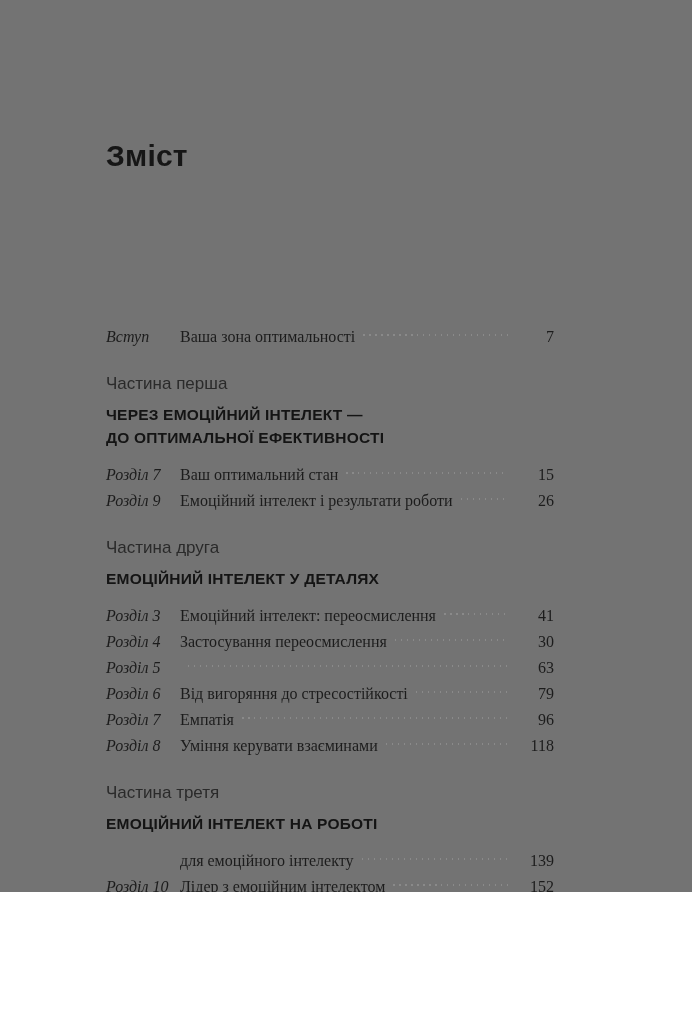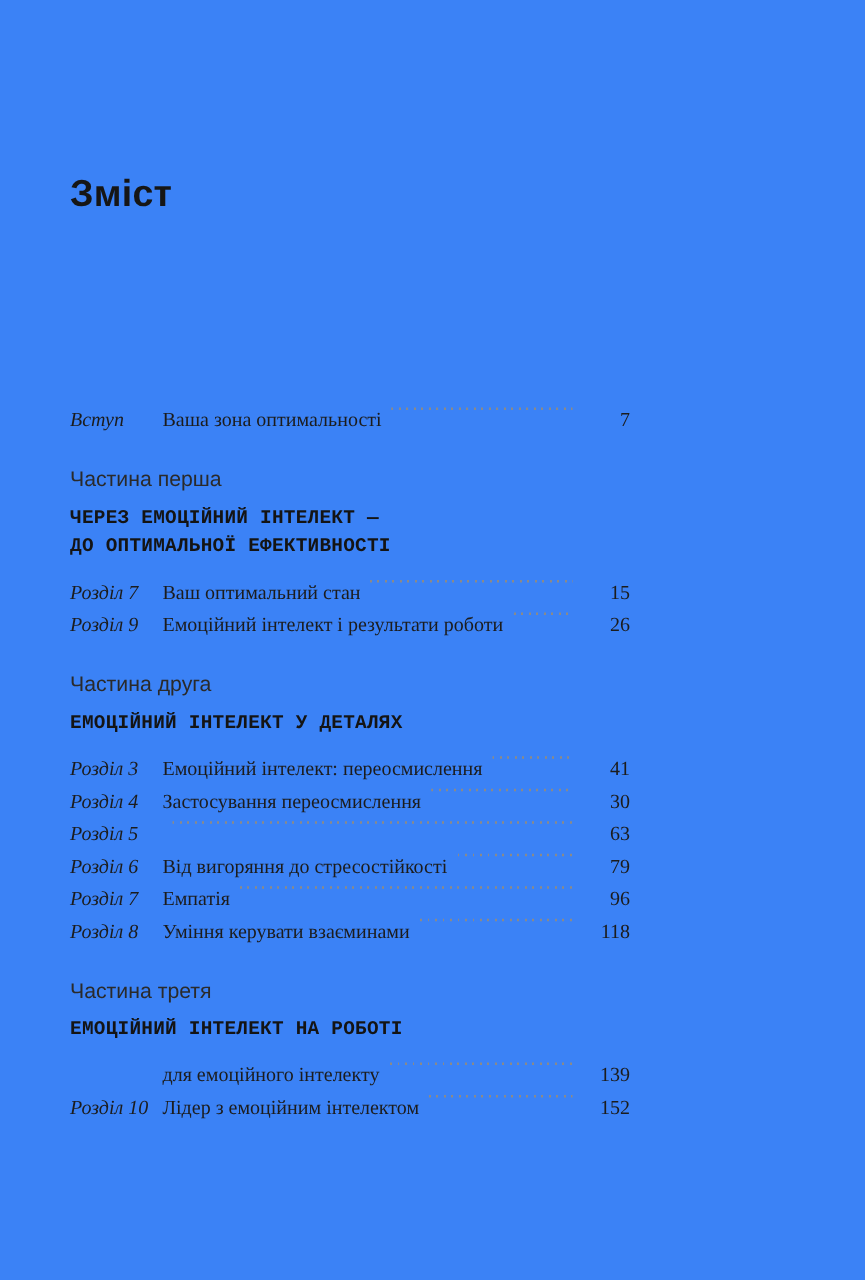--- a/index.html
+++ b/index.html
@@ -3,42 +3,42 @@
 <meta charset="utf-8">
 <style>
   html, body {
     margin: 0;
     padding: 0;
     background: #ffffff;
   }
   .page {
     position: relative;
     width: 692px;
-    height: 1024px;
-    background: #3b82f6;
+    height: 892px;
+    background: #737373;
     box-sizing: border-box;
-    padding: 140px 0 0 56px;
+    padding: 140px 0 0 106px;
     overflow: hidden;
     color: #1c1c1c;
   }
   .content {
     width: 448px;
   }
   h1.title {
     margin: 0 0 154px 0;
     font-family: "Liberation Sans", sans-serif;
     font-weight: 700;
     font-size: 30px;
     line-height: 32px;
     color: #161616;
     letter-spacing: 0.2px;
   }
   .toc-row {
     display: flex;
-    align-items: flex-start;
+    align-items: center;
     font-family: "Liberation Serif", serif;
     font-size: 16px;
     line-height: 21px;
     margin-bottom: 5px;
     color: #1c1c1c;
   }
   .lbl {
     flex: 0 0 74px;
     font-style: italic;
   }
@@ -64,21 +64,21 @@
     margin-top: 27px;
   }
   .part-label {
     font-family: "Liberation Sans", sans-serif;
     font-size: 17px;
     line-height: 20px;
     color: #2a2a2a;
     margin-bottom: 9px;
   }
   .part-heading {
-    font-family: Liberation Mono, monospace;
+    font-family: Liberation Sans, sans-serif;
     font-weight: 700;
     font-size: 15.5px;
     line-height: 23px;
     color: #141414;
     letter-spacing: 0.2px;
   }
   .entries {
     margin-top: 15px;
   }
 </style>

